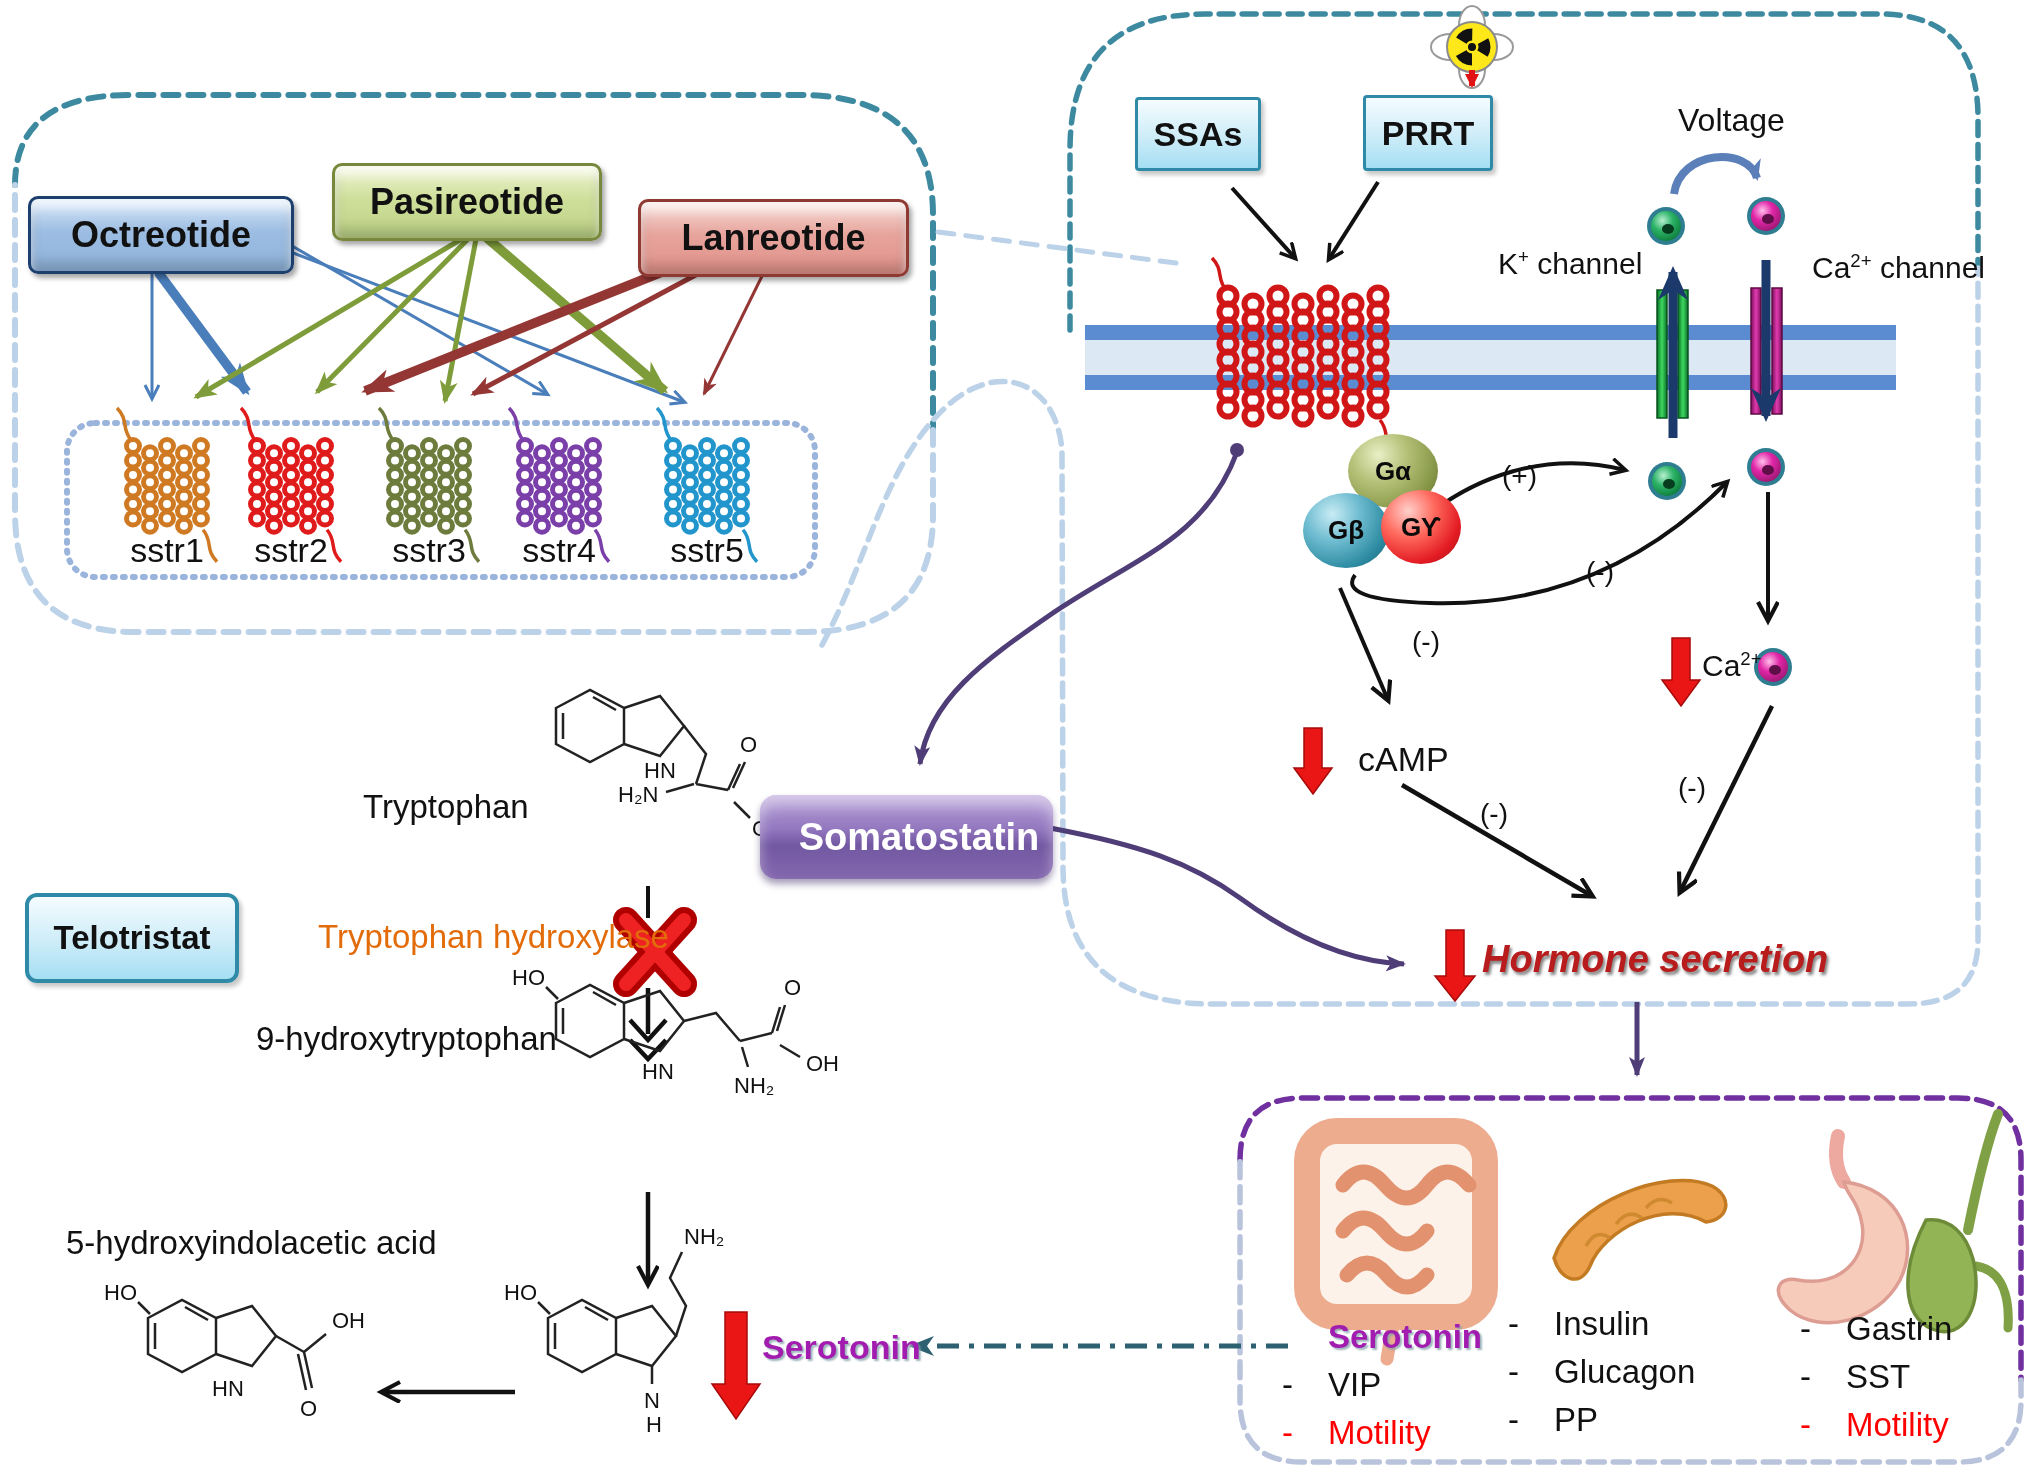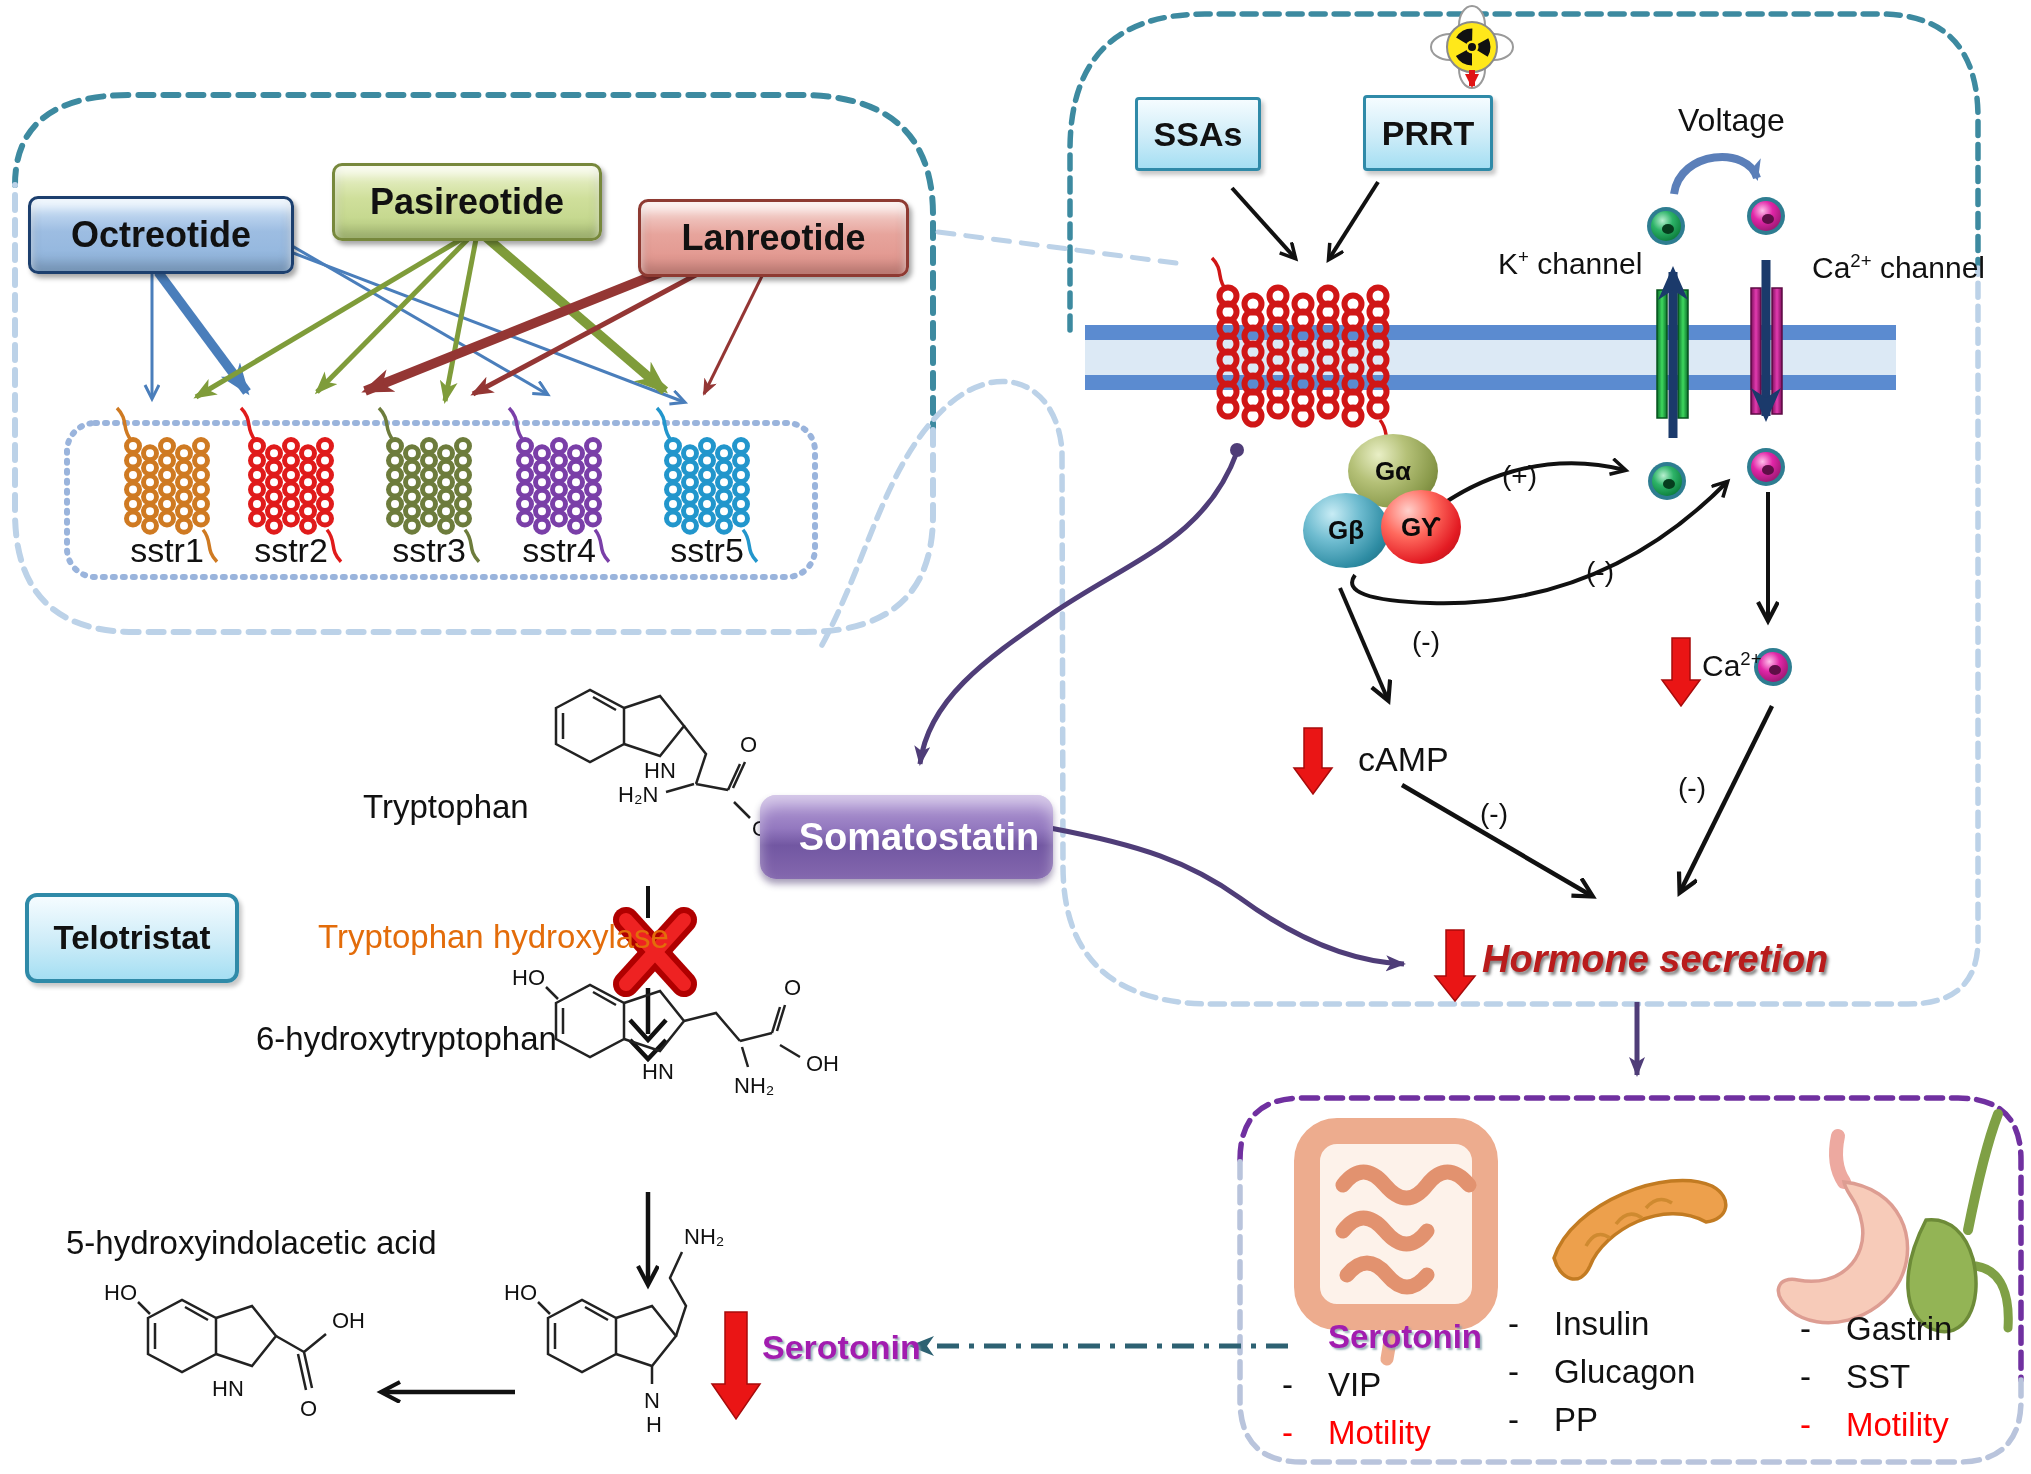--- a/index.html
+++ b/index.html
@@ -590,21 +590,21 @@
 
 <div class="abs soma" style="left:760px;top:795px;width:268px;height:84px">
   <span>Somatostatin</span>
     </div>
 
 <div class="abs lbl" style="left:363px;top:788px;font-size:33px">Tryptophan</div>
 <div class="abs lbl orange" style="left:318px;top:918px;font-size:33px">Tryptophan hydroxylase</div>
 <div class="abs cyanbox" style="left:25px;top:893px;width:206px;height:82px;border-width:4px;border-radius:12px;font-size:33px">
   <span>Telotristat</span>
     </div>
-<div class="abs lbl" style="left:256px;top:1020px;font-size:33px">6-hydroxytryptophan</div>
+<div class="abs lbl" style="left:256px;top:1020px;font-size:33px">9-hydroxytryptophan</div>
 <div class="abs lbl" style="left:66px;top:1224px;font-size:33px">5-hydroxyindolacetic acid</div>
 <div class="abs serotonin-lbl" style="left:762px;top:1328px">Serotonin</div>
 
 <div id="organ-cols">
   <div class="abs organ-col" id="organ-col-0" style="left:1282px;top:1318px">
         <div class="organ-row plain">
           <span class="dash"></span>
           <span class="serotonin-lbl" style="font-size: 33px;">Serotonin</span>
         </div>
         <div class="organ-row plain">

